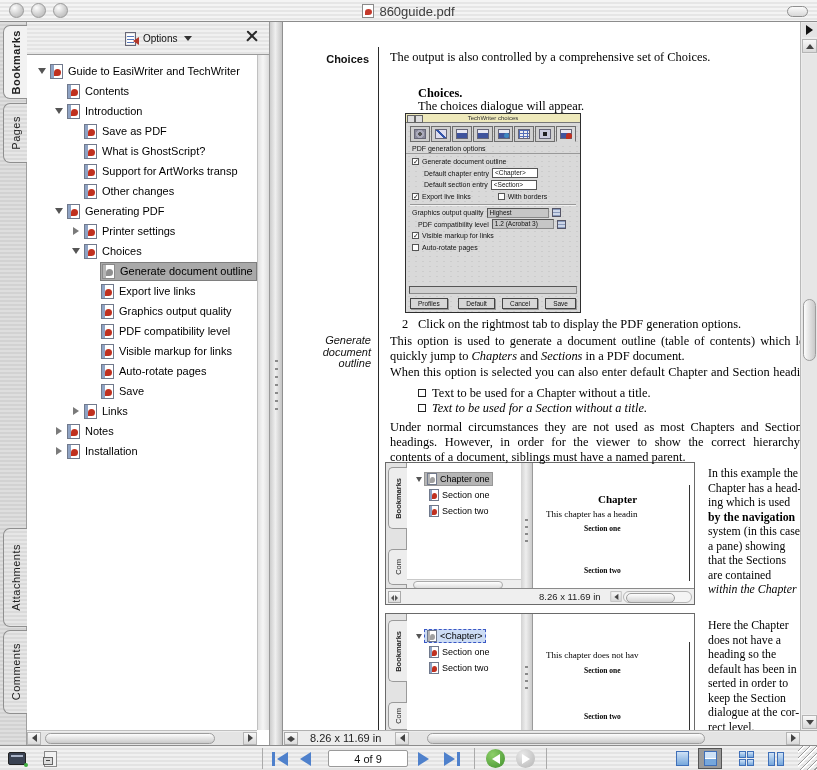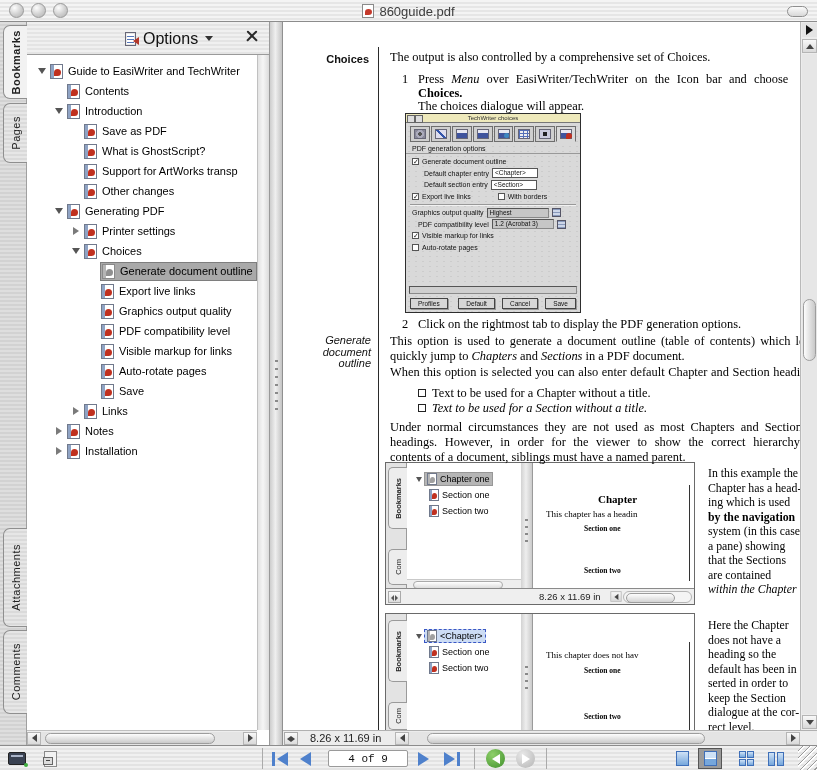--- a/index.html
+++ b/index.html
@@ -31,21 +31,21 @@
 
   
   .panel{position:absolute;left:27px;top:22px;width:243px;height:723px;background:#fff;border-right:1px solid #9a9a9a;}
   .panel-head{position:absolute;left:0;top:0;right:0;height:33px;border-bottom:1px solid #9a9a9a;
               background:repeating-linear-gradient(to bottom,#f0f0f0 0 2px,#e4e4e4 2px 4px);}
   .options-btn{position:absolute;left:98px;top:6px;height:21px;display:flex;align-items:center;gap:7px;cursor:default;}
   .opt-icon{width:11px;height:14px;background:#fff;border:1px solid #667;position:relative;
             background-image:repeating-linear-gradient(to bottom,#5577bb 0 1px,transparent 1px 3px);background-clip:content-box;padding:1px;}
   .opt-icon::after{content:"";position:absolute;right:-4px;top:4px;width:0;height:0;
                    border-top:4px solid transparent;border-bottom:4px solid transparent;border-right:6px solid #b3372a;}
-  .opt-label{font-size:16px;color:#111;}
+  .opt-label{font-size:10px;color:#111;}
   .dd{width:0;height:0;border-left:4px solid transparent;border-right:4px solid transparent;border-top:5px solid #333;}
   .xbtn{position:absolute;right:10px;top:8px;width:13px;height:13px;}
   .xbtn::before,.xbtn::after{content:"";position:absolute;left:-1px;top:5px;width:14px;height:2.4px;background:#2b2b2b;border-radius:1px;}
   .xbtn::before{transform:rotate(45deg);} .xbtn::after{transform:rotate(-45deg);}
   .tree{position:absolute;left:0;top:33px;right:12px;bottom:15px;overflow:hidden;padding-top:6px;background:#fff;}
   .trow{display:flex;align-items:center;height:20px;white-space:nowrap;}
   .trislot{width:14px;display:flex;justify-content:center;flex:none;}
   .tri-d{width:0;height:0;border-left:4.5px solid transparent;border-right:4.5px solid transparent;border-top:6px solid #555;}
   .tri-r{width:0;height:0;border-top:4.5px solid transparent;border-bottom:4.5px solid transparent;border-left:6px solid #7a7a7a;}
   .rowin{display:flex;align-items:center;padding:1px 3px 1px 1px;}
@@ -173,21 +173,21 @@
   .mon{width:18px;height:13px;border:1.5px solid #222;border-radius:2px;background:#3a4252;position:relative;}
   .mon::before{content:"";position:absolute;left:2px;top:2px;right:2px;height:2px;background:#aab4c8;}
   .mon::after{content:"";position:absolute;right:-3px;bottom:-3px;width:4px;height:4px;border-radius:50%;background:#3fae3f;}
   .pgminus{width:13px;height:16px;background:#f2f2f2;border:1px solid #8a8a8a;position:relative;}
   .pgminus::after{content:"";position:absolute;left:-2px;bottom:1px;width:8px;height:6px;background:#ddd;border:1px solid #666;
                   background-image:linear-gradient(#444,#444);background-size:4px 1px;background-position:center;background-repeat:no-repeat;}
   .navtri-l{width:0;height:0;border-top:7px solid transparent;border-bottom:7px solid transparent;border-right:11px solid #4f81cc;}
   .navtri-r{width:0;height:0;border-top:7px solid transparent;border-bottom:7px solid transparent;border-left:11px solid #4f81cc;}
   .navbar-v{width:3px;height:14px;background:#4f81cc;}
   .pgfield{width:80px;height:17px;background:#fff;border:1px solid #9a9a9a;border-radius:2px;font-size:11px;text-align:center;
-           font-family:Liberation Mono, monospace;color:#111;padding:4px;}
+           font-family:Liberation Sans, sans-serif;color:#111;padding:4px;}
   .circ{width:19px;height:19px;border-radius:50%;display:flex;align-items:center;justify-content:center;}
   .circ.back{background:radial-gradient(circle at 35% 30%,#8fd06a,#3f8f2b);}
   .circ.fwd{background:radial-gradient(circle at 35% 30%,#e8e8e8,#b5b5b5);}
   .circ .wl{width:0;height:0;border-top:5px solid transparent;border-bottom:5px solid transparent;border-right:8px solid #fff;}
   .circ .wr{width:0;height:0;border-top:5px solid transparent;border-bottom:5px solid transparent;border-left:8px solid #fff;}
   .laybtn{width:24px;height:21px;display:flex;align-items:center;justify-content:center;border:1px solid transparent;}
   .laybtn.sel{background:#9b9b9b;border:1px solid #555;}
   .lp1{width:13px;height:15px;background:linear-gradient(#cfe2f6,#76a7dc);border:1px solid #3f6fb8;}
   .lp2{width:13px;height:15px;border:1px solid #3f6fb8;background:linear-gradient(#cfe2f6 0 45%,#fff 45% 55%,#76a7dc 55%);}
   .lp4{width:15px;height:15px;display:grid;grid-template-columns:7px 7px;grid-template-rows:7px 7px;gap:1px;}
@@ -582,21 +582,20 @@
           </div>
         <div class="fdiv" style="bottom:0"></div>
         <div class="fdoc" style="bottom:0">
           <div class="fl" style="left:13px;top:36px" id="f2l">This chapter does not hav</div>
           <div class="fs" style="left:51px;top:52px" id="f2s0">Section one</div>
           <div class="fs" style="left:51px;top:98px" id="f2s1">Section two</div>
           <div class="fvline" style="left:156px;top:28px;height:89px"></div>
         </div>
       </div>
     <div class="dline" style="top: 28px; left: 107px;">The output is also controlled by a comprehensive set of Choices.</div>
-        <div class="dline" style="top: 50px; left: 119px; word-spacing: 4px;"><span class="stepnum">1</span>Press <i>Menu</i> over EasiWriter/TechWriter on the Icon bar and choose</div>
         <div class="dline" style="top: 64px; left: 135px;"><b>Choices.</b></div>
         <div class="dline" style="top: 77px; left: 135px;">The choices dialogue will appear.</div>
         <div class="dline" style="top: 295px; left: 119px;"><span class="stepnum">2</span>Click on the rightmost tab to display the PDF generation options.</div>
         <div class="dline" style="top: 312px; left: 107px; word-spacing: 2px;">This option is used to generate a document outline (table of contents) which lets you</div>
         <div class="dline" style="top: 327px; left: 107px;">quickly jump to <i>Chapters</i> and <i>Sections</i> in a PDF document.</div>
         <div class="dline" style="top: 343px; left: 107px; word-spacing: 0.5px;">When this option is selected you can also enter default Chapter and Section headings.</div>
         <div class="dline" style="top: 364px; left: 135px;"><span class="bsq"></span>Text to be used for a Chapter without a title.</div>
         <div class="dline" style="top: 379px; left: 135px; font-style: italic;"><span class="bsq"></span>Text to be used for a Section without a title.</div>
         <div class="dline" style="top: 398px; left: 107px; word-spacing: 3px;">Under normal circumstances they are not used as most Chapters and Sections have</div>
         <div class="dline" style="top: 413px; left: 107px; word-spacing: 4.5px;">headings. However, in order for the viewer to show the correct hierarchy of the</div>

